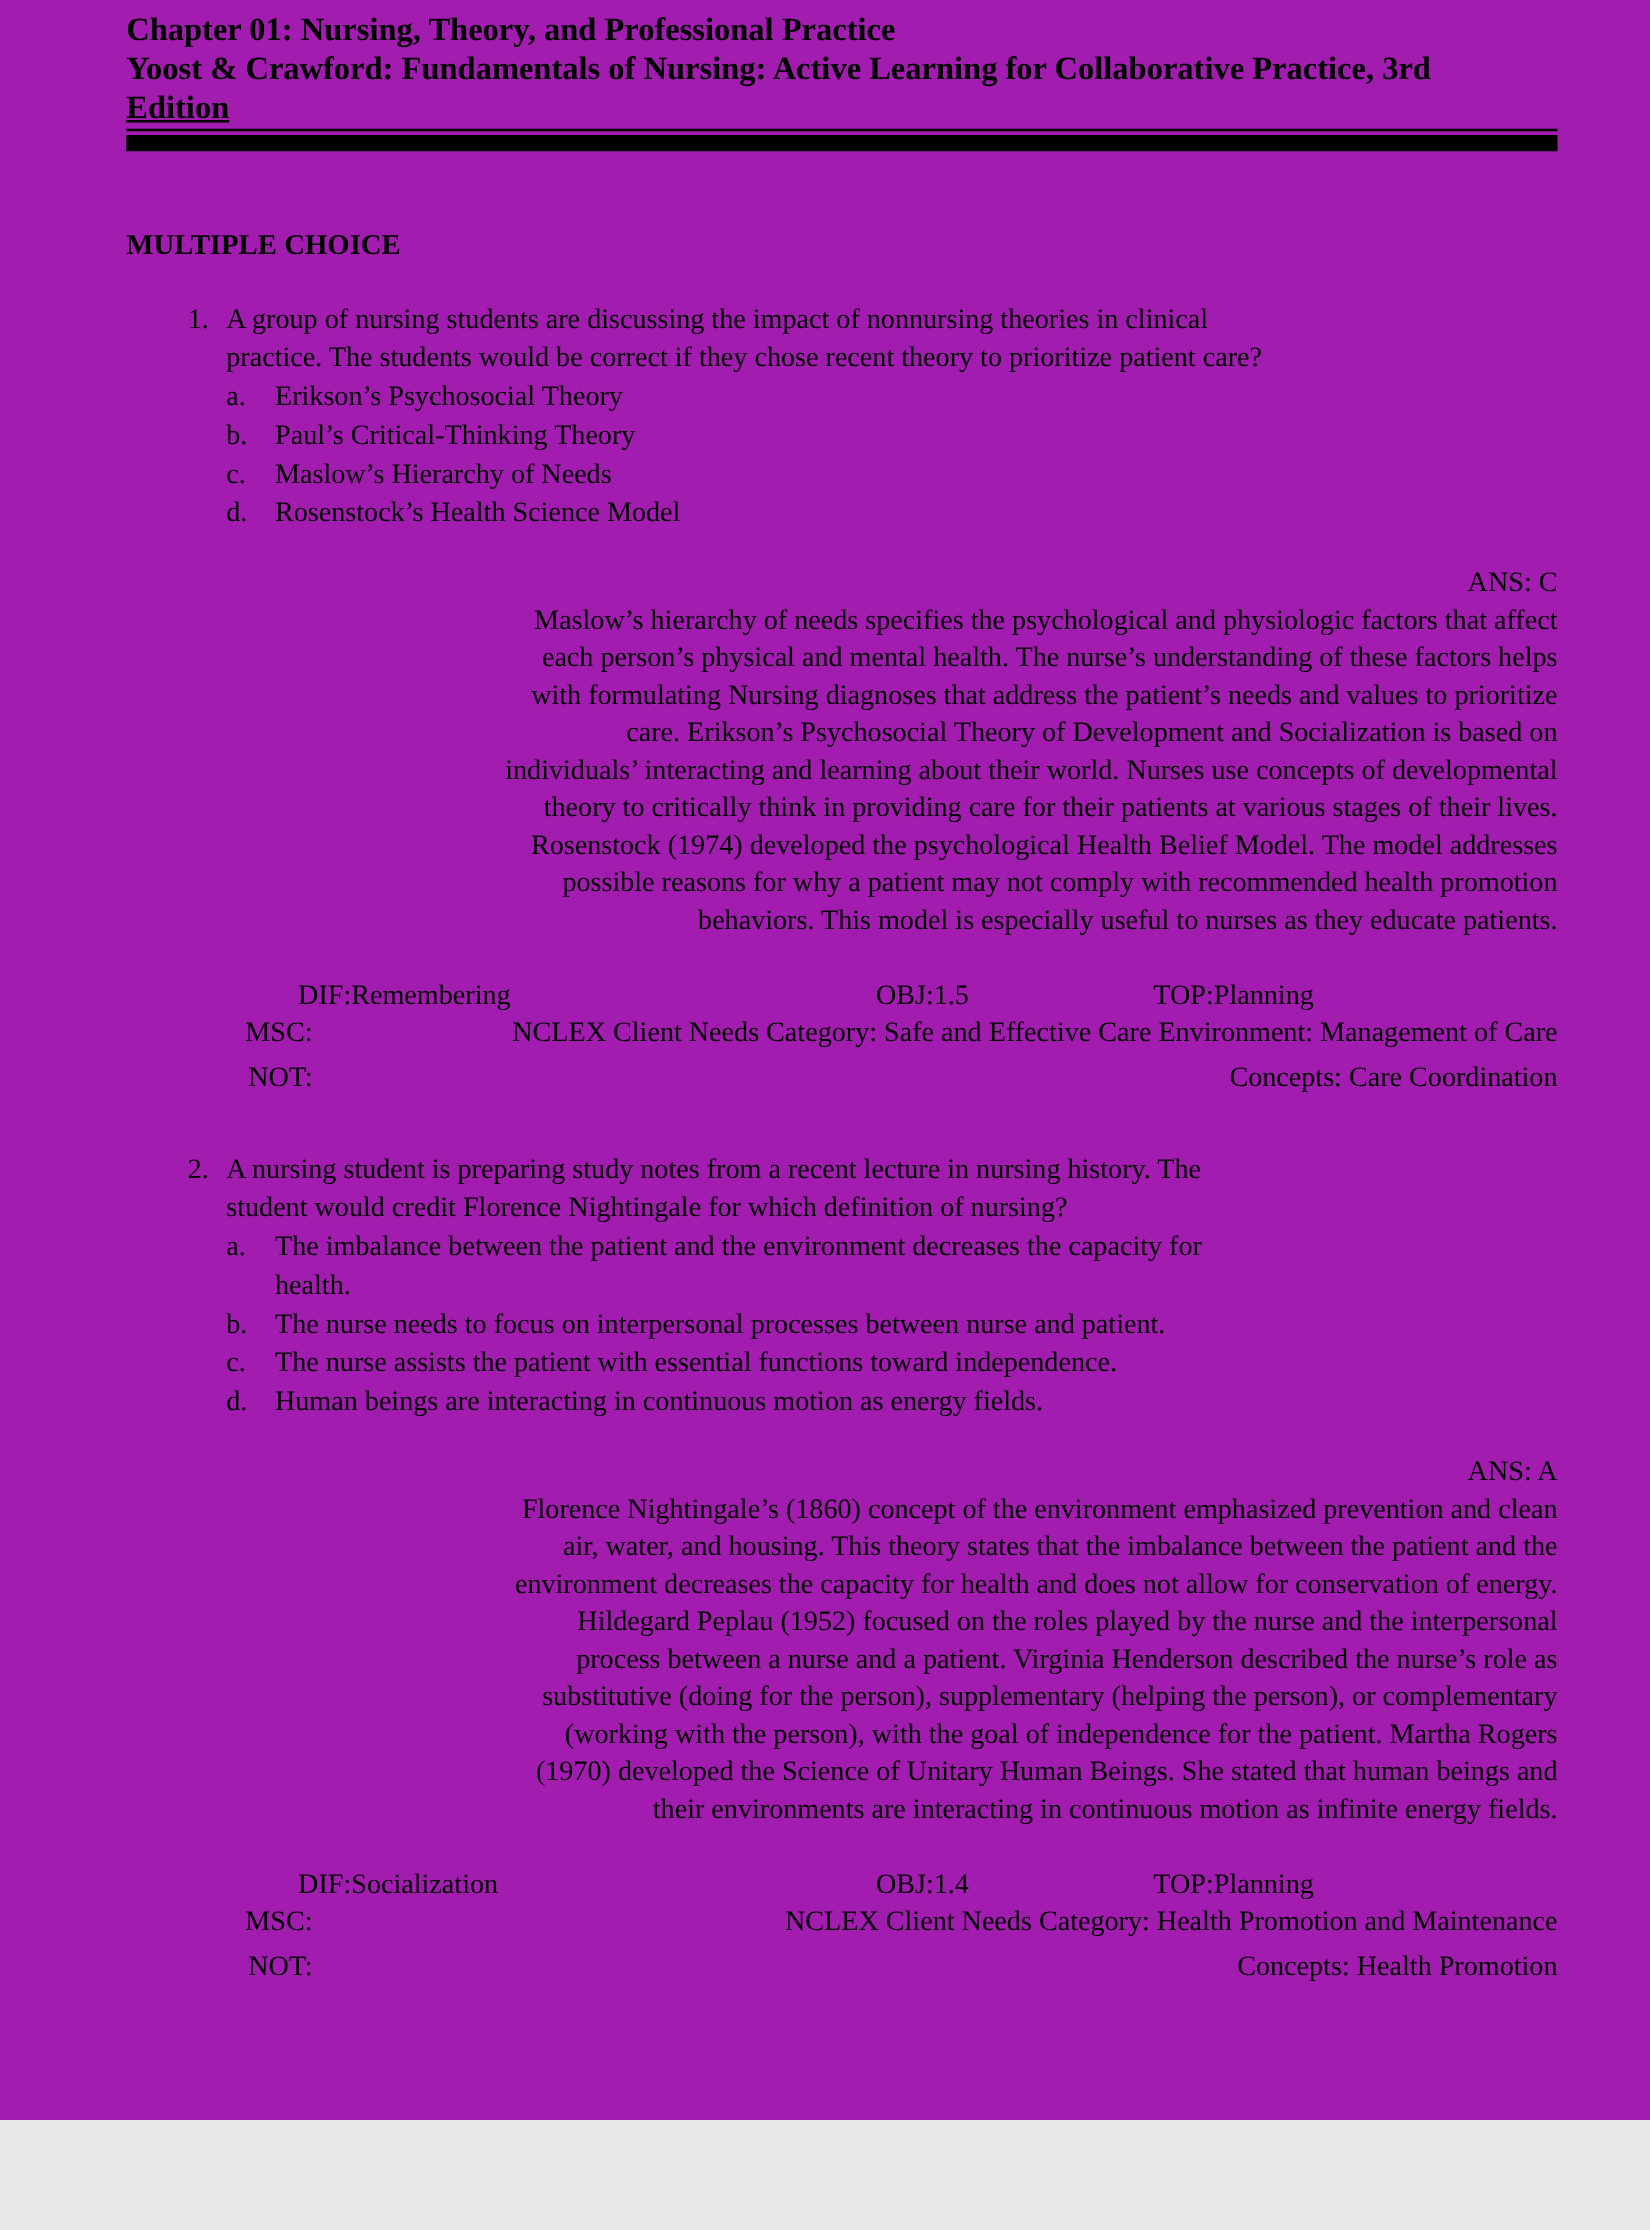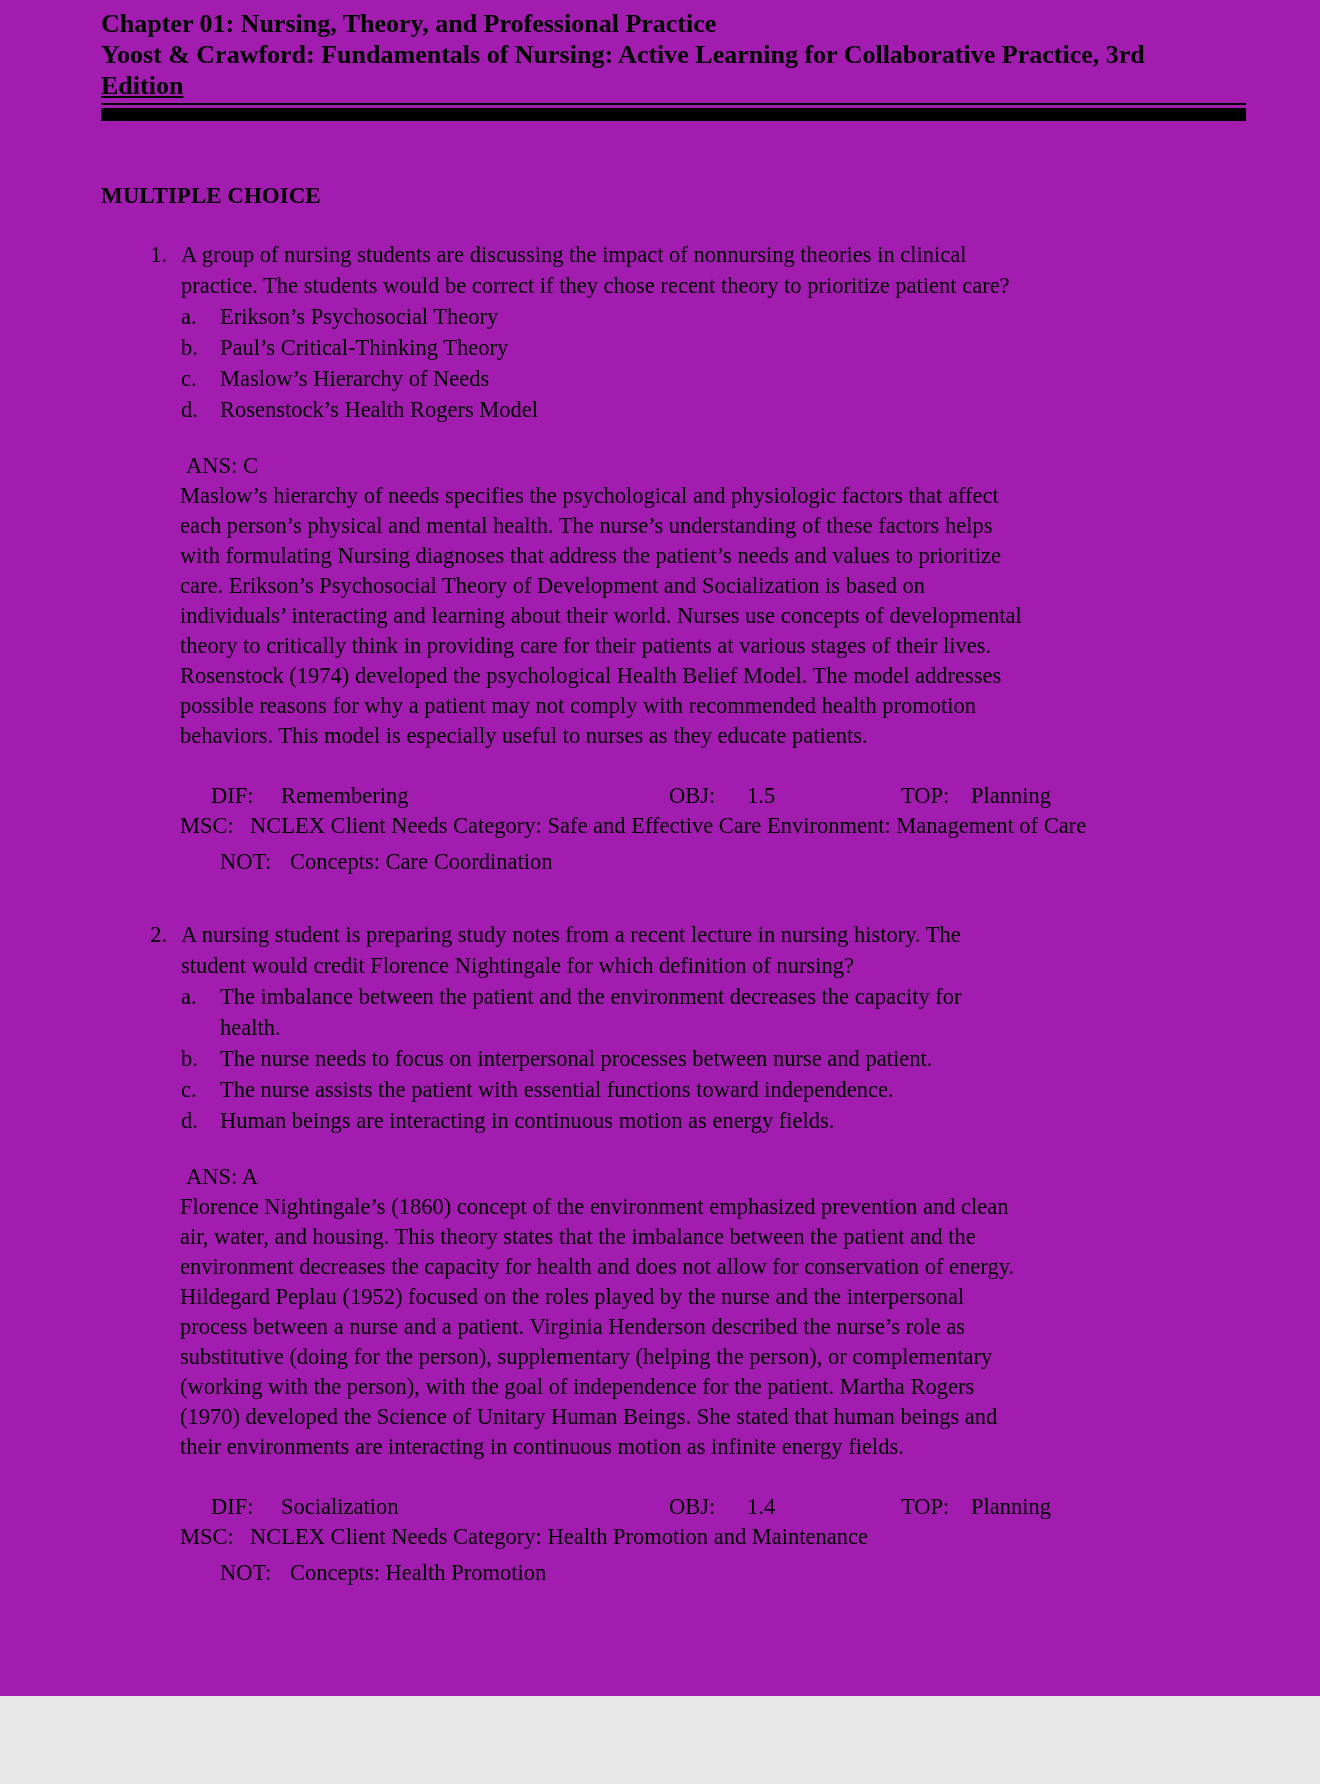--- a/index.html
+++ b/index.html
@@ -27,34 +27,34 @@
   .question{display:flex;margin-top:28px;font-size:22.5px;line-height:31px;}
   .question.q2{margin-top:42px;}
   .qnum{width:80px;flex:0 0 80px;text-align:right;box-sizing:border-box;padding-right:14px;}
   .qbody{flex:1;}
   .stem{white-space:pre-line;}
   .option{display:flex;}
   .opt-letter{width:39px;flex:0 0 39px;}
   .opt-text{flex:1;white-space:pre-line;}
 
   
-  .answer{margin-left:79px;margin-top:25px;font-size:22.5px;}
+  .answer{margin-left:79px;margin-top:25px;font-size:22.5px;text-align:right;}
   .ans-line{line-height:31px;margin-left:6px;}
   .rationale{line-height:30px;white-space:pre-line;}
 
   
   .meta{margin-top:30px;font-size:22.5px;line-height:30px;}
   .meta-row{display:flex;}
   .meta-cell-dif{width:458px;flex:0 0 458px;display:flex;margin-left:31px;}
   .meta-cell-obj{width:232px;flex:0 0 232px;display:flex;}
   .meta-cell-top{flex:1;display:flex;}
   .meta-label{display:inline-block;width:70px;flex:0 0 70px;}
   .meta-label-obj{display:inline-block;width:78px;flex:0 0 78px;}
   .msc-row,.not-row{display:flex;}
-  .not-row{margin-top:6px;margin-left:40px;}
+  .not-row{margin-top:6px;}
   .meta-text{flex:1;}
 </style>
 </head>
 <body>
 
 <div class="page">
 
   <div class="header">
     <div class="header-line">Chapter 01: Nursing, Theory, and Professional Practice</div>
     <div class="header-line"><span>Yoost &amp; Crawford: Fundamentals of Nursing: Active Learning for Collaborative Practice, 3rd</span></div>
@@ -78,21 +78,21 @@
         <div class="option">
           <span class="opt-letter">b.</span>
           <span class="opt-text">Paul’s Critical-Thinking Theory</span>
         </div>
         <div class="option">
           <span class="opt-letter">c.</span>
           <span class="opt-text">Maslow’s Hierarchy of Needs</span>
         </div>
         <div class="option">
           <span class="opt-letter">d.</span>
-          <span class="opt-text">Rosenstock’s Health Rogers Model</span>
+          <span class="opt-text">Rosenstock’s Health Science Model</span>
         </div>
       </div>
     </div>
   </div>
 
   <div class="answer">
     <div class="ans-line">ANS: C</div>
     <div class="rationale">Maslow’s hierarchy of needs specifies the psychological and physiologic factors that affect
 each person’s physical and mental health. The nurse’s understanding of these factors helps
 with formulating Nursing diagnoses that address the patient’s needs and values to prioritize

